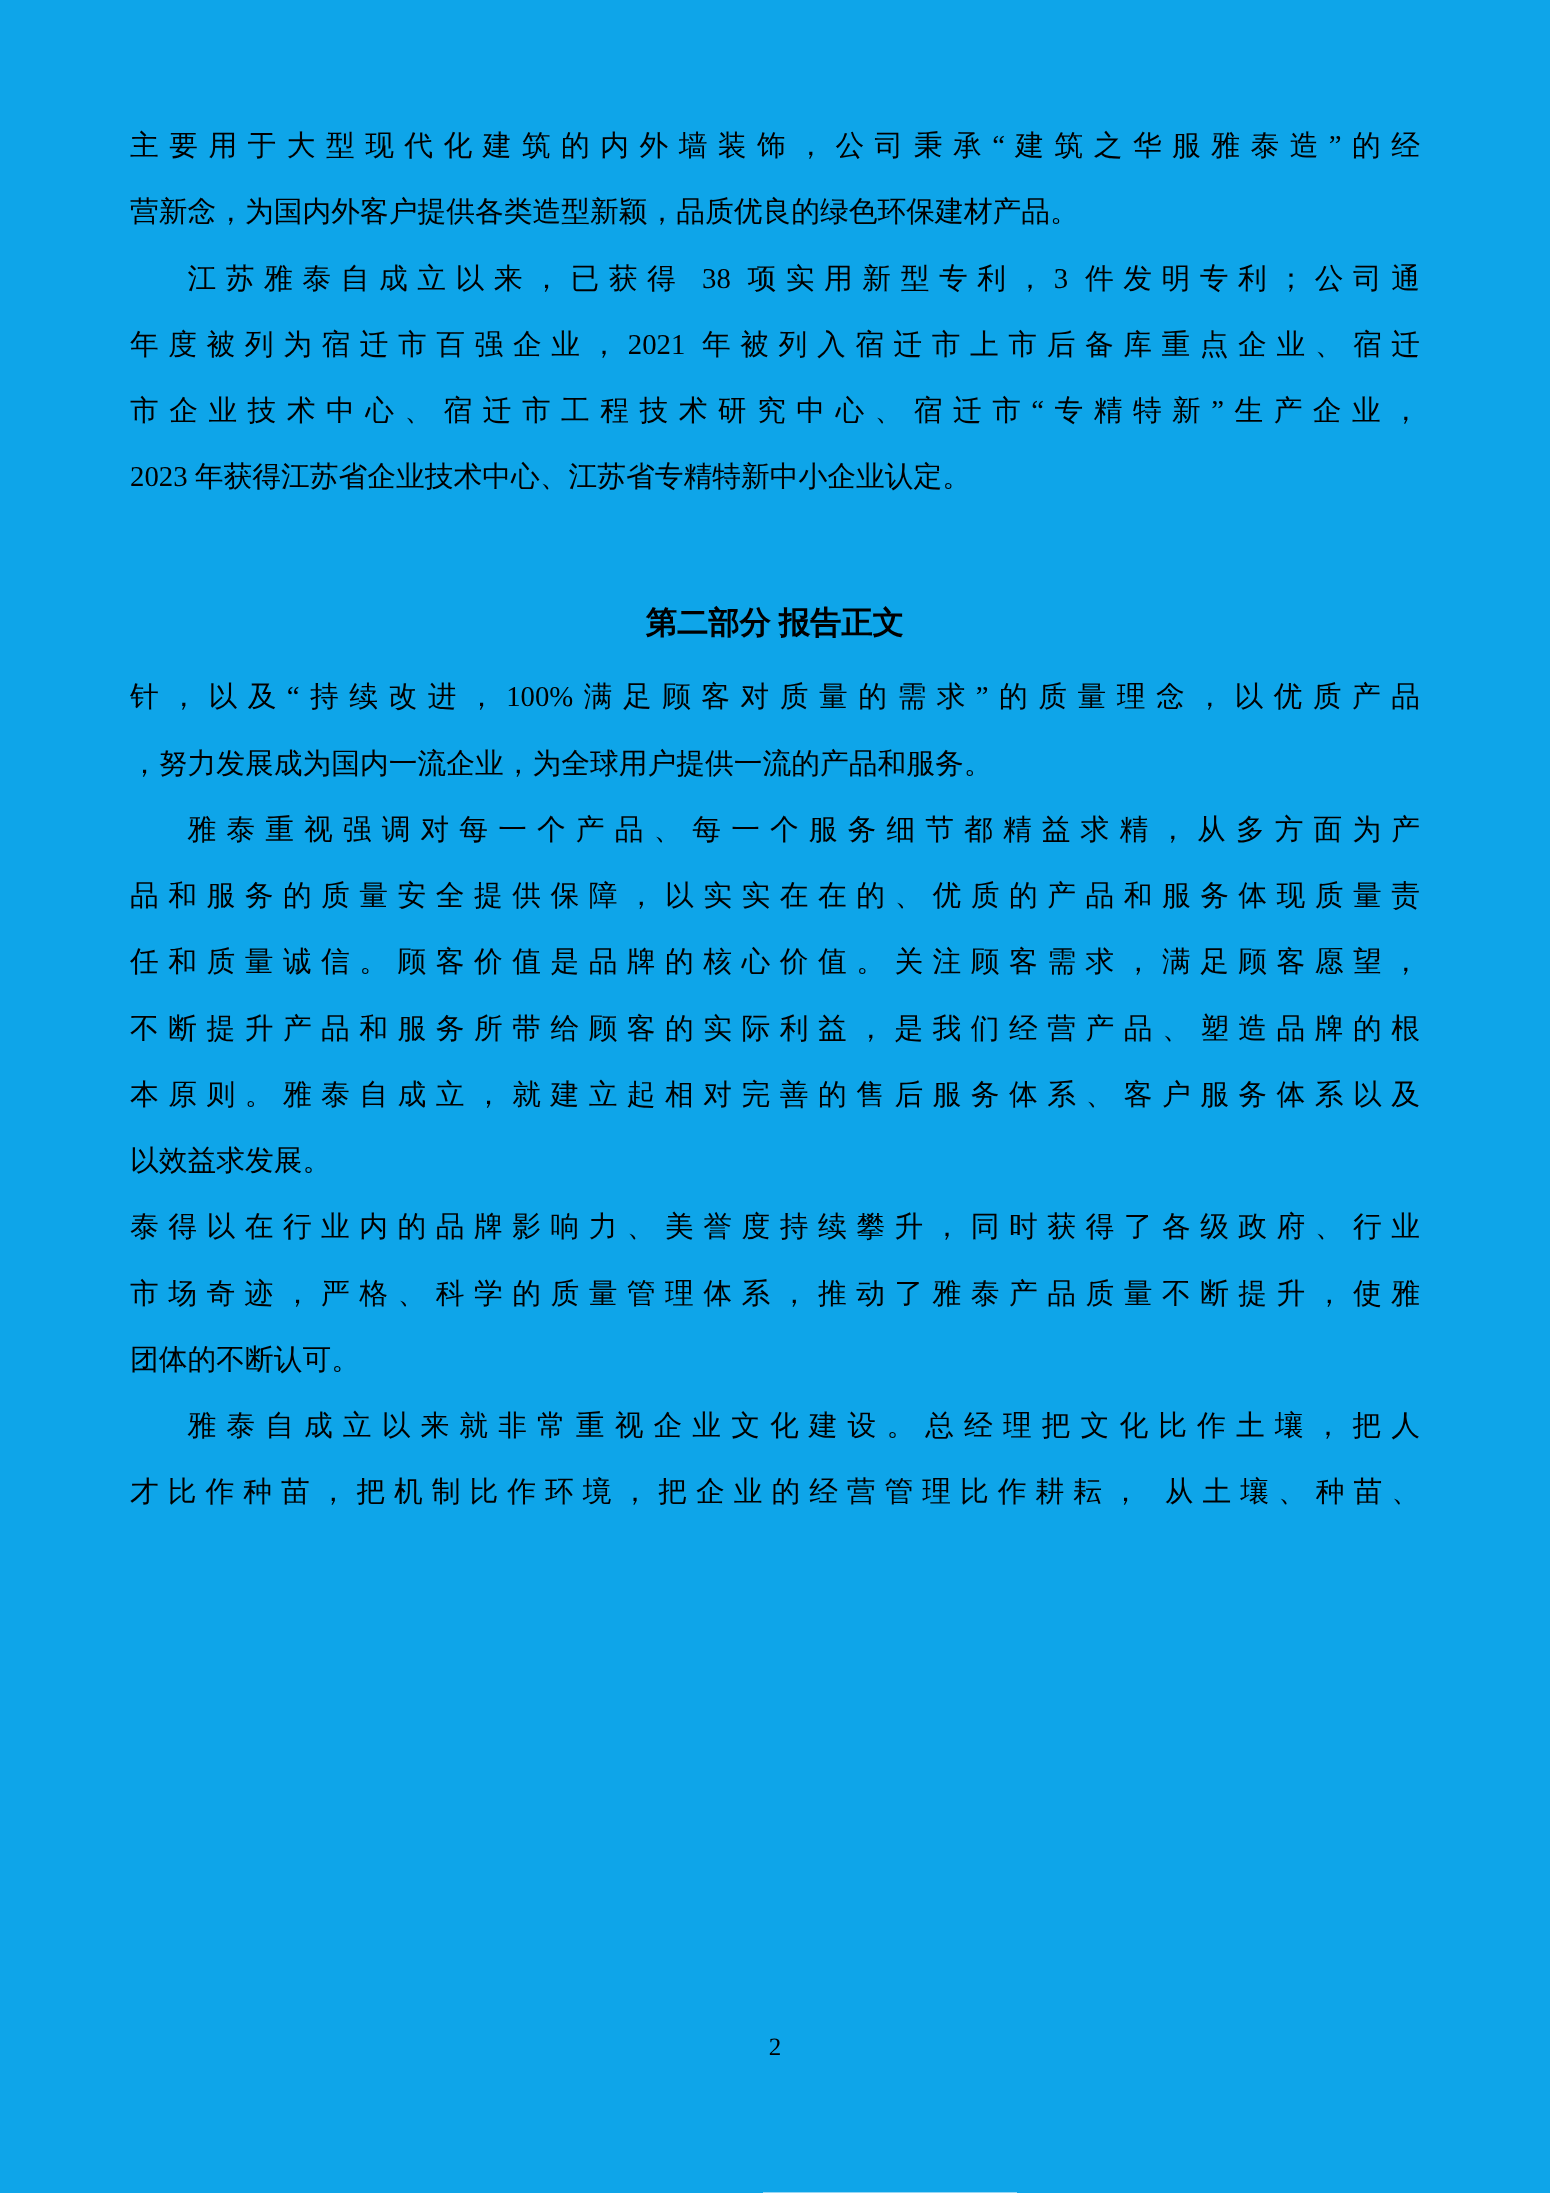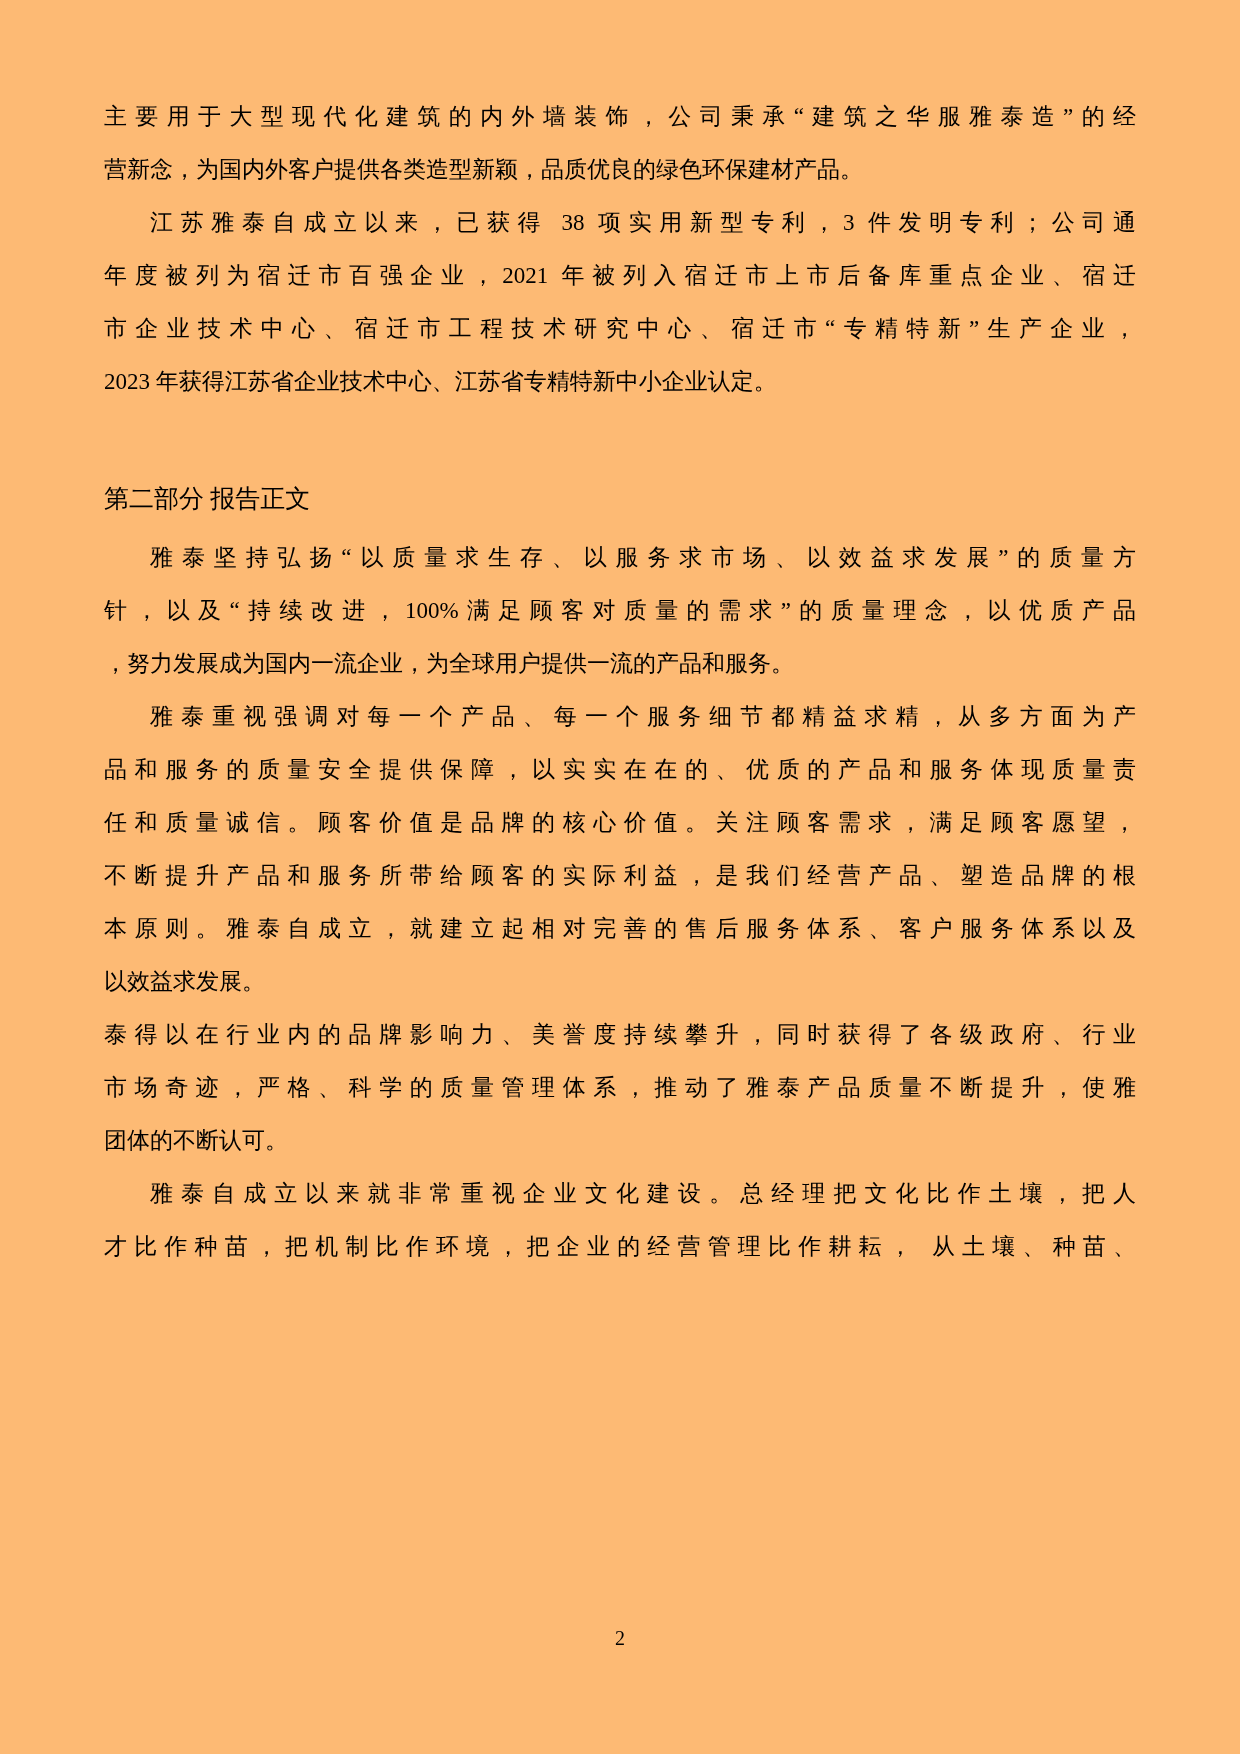--- a/index.html
+++ b/index.html
@@ -5,21 +5,21 @@
   html, body {
     margin: 0;
     padding: 0;
     background: #ffffff;
   }
   .page {
     position: relative;
     width: 1240px;
     height: 1754px;
     margin: 0 auto;
-    background: #fdba74;
+    background: #0ea5e9;
     box-sizing: border-box;
     padding: 90px 104px 0 104px;
     font-family: "Liberation Serif", "DejaVu Serif", serif;
     color: #000000;
     font-size: 23px;
     overflow: hidden;
   }
   .para { margin: 0; }
   .line {
     line-height: 53px;
@@ -31,21 +31,22 @@
     text-align-last: left;
   }
   .line.indent {
     text-indent: 2em;
   }
   .heading {
     margin-top: 64px;
     margin-bottom: 6px;
     line-height: 53px;
     font-size: 25px;
-    font-weight: normal;
+    font-weight: bold;
+    text-align: center;
   }
   .footer {
     position: absolute;
     left: 0;
     right: 0;
     bottom: 104px;
     text-align: center;
     font-size: 20px;
     line-height: 24px;
   }
@@ -64,21 +65,20 @@
     <div class="line indent">江苏雅泰自成立以来，已获得 38 项实用新型专利，3 件发明专利；公司通</div>
     <div class="line">年度被列为宿迁市百强企业，2021 年被列入宿迁市上市后备库重点企业、宿迁</div>
     <div class="line">市企业技术中心、宿迁市工程技术研究中心、宿迁市“专精特新”生产企业，</div>
     <div class="line last">2023 年获得江苏省企业技术中心、江苏省专精特新中小企业认定。</div>
   </div>
 
   <div class="heading">第二部分 报告正文</div>
 
 
   <div class="para">
-    <div class="line indent">雅泰坚持弘扬“以质量求生存、以服务求市场、以效益求发展”的质量方</div>
     <div class="line">针，以及“持续改进，100%满足顾客对质量的需求”的质量理念，以优质产品</div>
     <div class="line last">，努力发展成为国内一流企业，为全球用户提供一流的产品和服务。</div>
   </div>
 
   <div class="para">
     <div class="line indent">雅泰重视强调对每一个产品、每一个服务细节都精益求精，从多方面为产</div>
     <div class="line">品和服务的质量安全提供保障，以实实在在的、优质的产品和服务体现质量责</div>
     <div class="line">任和质量诚信。顾客价值是品牌的核心价值。关注顾客需求，满足顾客愿望，</div>
     <div class="line">不断提升产品和服务所带给顾客的实际利益，是我们经营产品、塑造品牌的根</div>
     <div class="line">本原则。雅泰自成立，就建立起相对完善的售后服务体系、客户服务体系以及</div>

